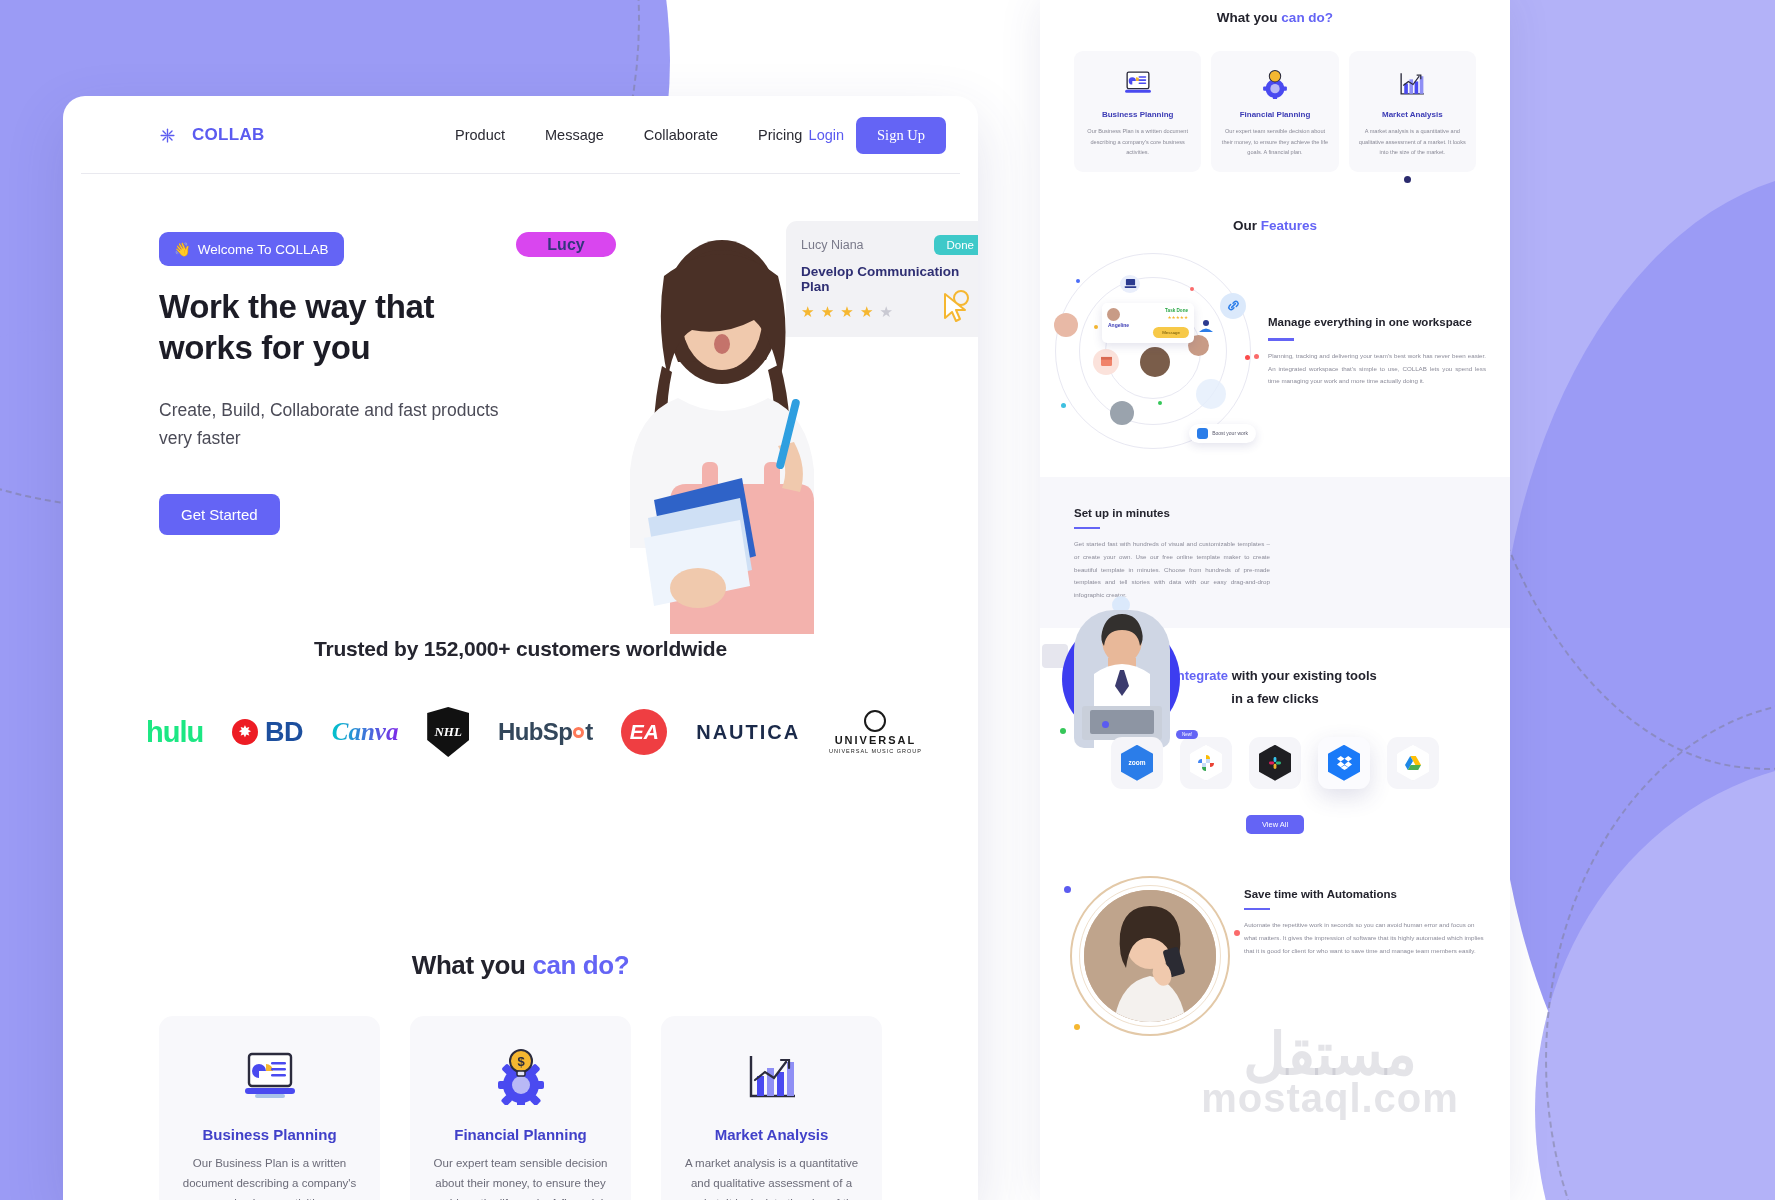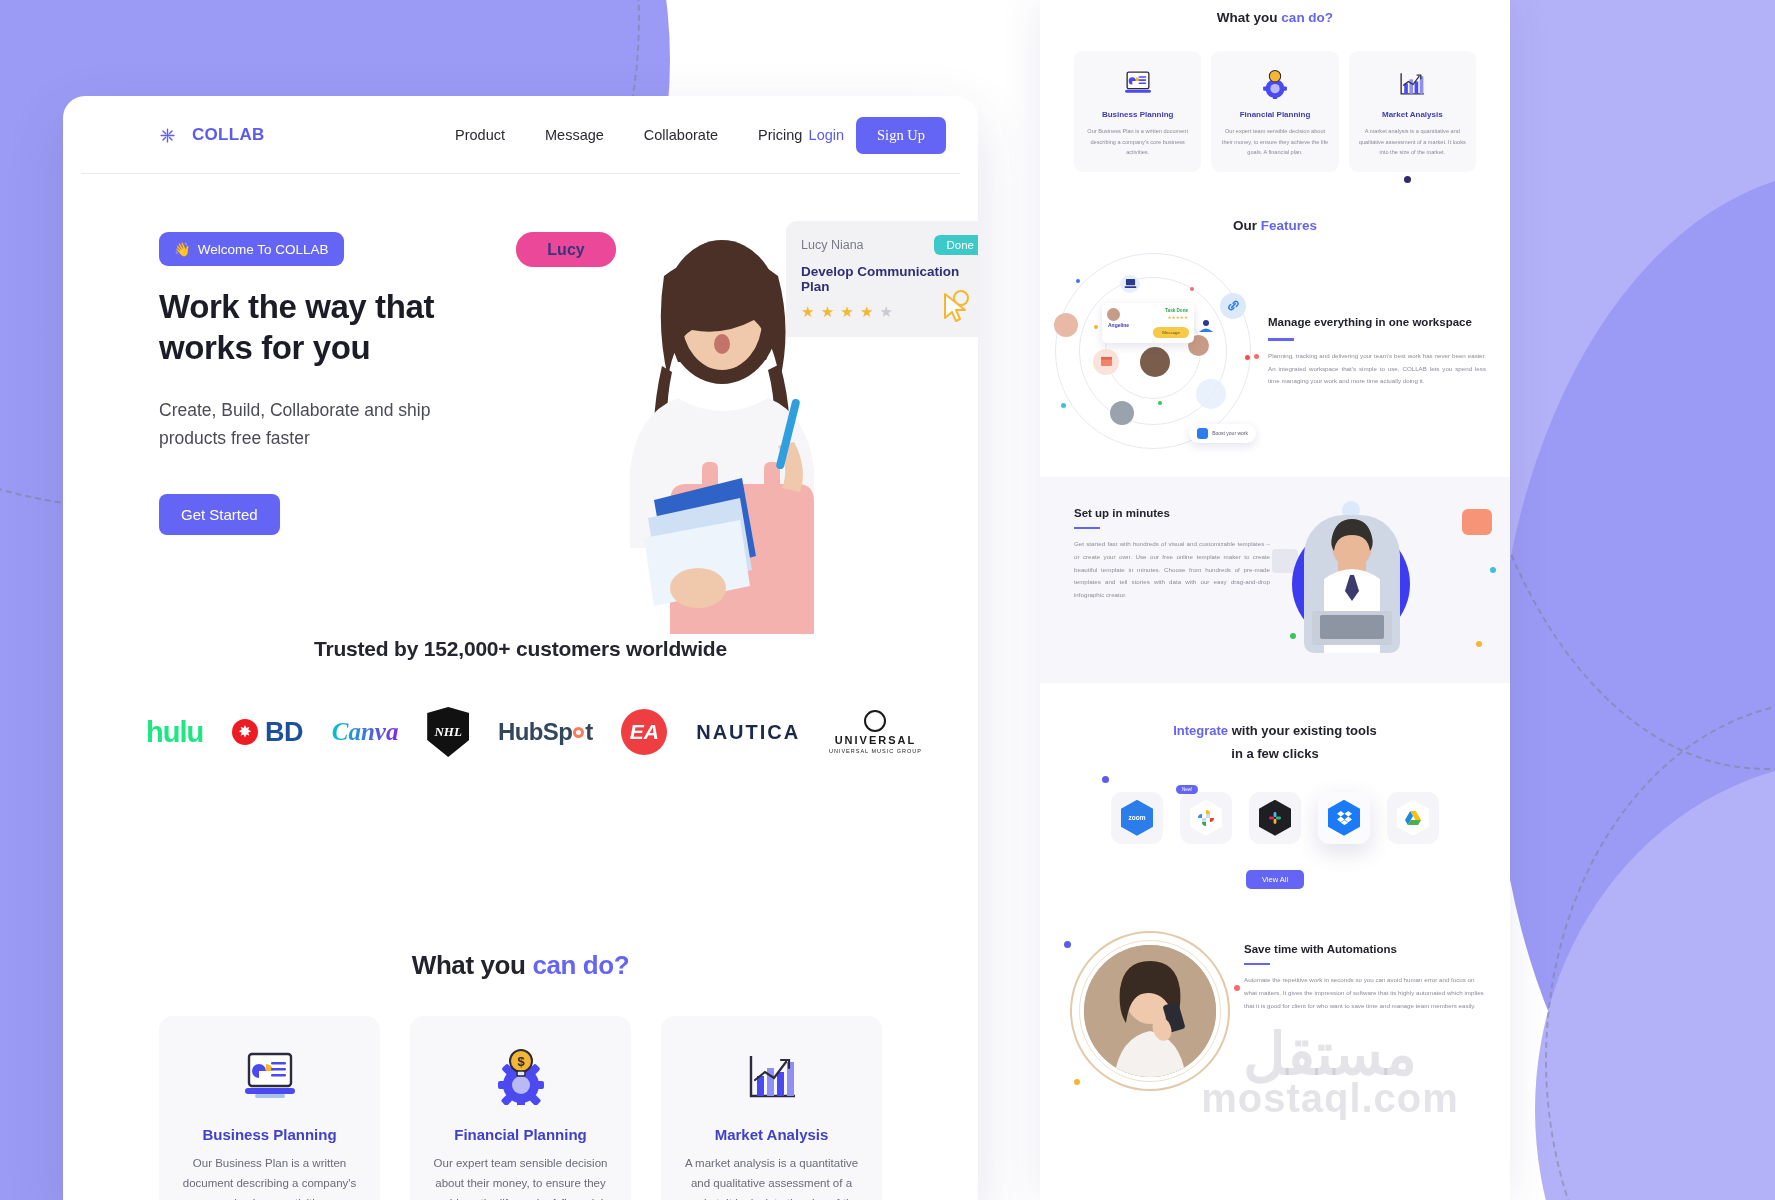--- a/index.html
+++ b/index.html
@@ -63,22 +63,22 @@
              font-size:33px; line-height:1.25; font-weight:700; color:#1c1c26;
              letter-spacing:-.4px; }
   .hero-sub { position:absolute; left:96px; top:222px; width:340px;
               font-size:17.5px; line-height:1.6; color:#4b4b57; }
   .get-started { position:absolute; left:96px; top:320px; background:#6464f5;
                  color:#fff; border:none; border-radius:8px; padding:12px 22px;
                  font-size:15px; font-family:inherit; cursor:pointer; }
 
   
   .hero-art { position:absolute; left:440px; top:20px; width:460px; height:440px; }
-  .chip-lucy { position:absolute; left:13px; top:38px; width:100px; height:35px;
-               background:#ec4899; border-radius:17px; display:flex; align-items:center;
+  .chip-lucy { position:absolute; left:13px; top:38px; width:100px; height:25px;
+               background:#d946ef; border-radius:17px; display:flex; align-items:center;
                justify-content:center; color:#35357d; font-size:16px; font-weight:600; }
   .person { position:absolute; left:95px; top:22px; width:245px; height:418px; }
   .task-card { position:absolute; left:283px; top:27px; width:216px;
                background:#f2f2f5; border-radius:11px 11px 11px 0; padding:14px 15px 16px; }
   .task-top { display:flex; align-items:center; justify-content:space-between; }
   .task-user { color:#7a7a8a; font-size:12.5px; }
   .task-done { background:#3ec9c9; color:#fff; font-size:11.5px; border-radius:6px;
                padding:4px 13px; }
   .task-title { margin-top:9px; color:#2f2f73; font-size:13.5px; font-weight:700; }
   .stars { margin-top:9px; font-size:15px; letter-spacing:1px; color:#f5b731; }
@@ -174,21 +174,21 @@
   .feat-txt { flex:1; padding-left:4px; }
   .feat-t { font-size:11.5px; font-weight:700; color:#23232d; line-height:1.45; }
   .rule { width:26px; height:2.5px; background:#6464f5; margin:8px 0 9px; }
   .feat-d { font-size:6.2px; line-height:2.05; color:#8b8b99; text-align:justify;
             position:relative; }
   .feat-bullet { position:absolute; left:-14px; top:4px; width:5px; height:5px;
                  border-radius:50%; background:#fb6b6b; }
 
   
   .setup { margin-top:26px; background:#f7f7fb; padding:30px 0 26px;
-           display:flex; align-items:flex-start; position:relative; }
+           display:flex; align-items:flex-start; position:relative;flex-direction:column; }
   .setup-txt { width:230px; padding-left:34px; }
   .setup-t { font-size:11.5px; font-weight:700; color:#23232d; }
   .setup-d { font-size:6.2px; line-height:2.05; color:#8b8b99; text-align:justify; }
   .setup-art { position:relative; flex:1; height:150px; }
   .man-circle { position:absolute; left:22px; top:18px; width:118px; height:118px;
                 border-radius:50%; background:#3d3df0; }
   .man-body { position:absolute; left:34px; top:8px; width:96px; height:138px;
               background:#cfd6e4; border-radius:40px 40px 10px 10px; }
   .orange-card { position:absolute; right:18px; top:2px; width:30px; height:26px;
                  background:#f79477; border-radius:6px; }
@@ -280,21 +280,21 @@
         <button class="signup-btn">Sign Up</button>
       </div>
     </div>
 
     <div class="hero">
       <div class="badge">
         <span>👋</span>
         <span>Welcome To COLLAB</span>
       </div>
       <h1 class="hero-h1">Work the way that works for you</h1>
-      <p class="hero-sub">Create, Build, Collaborate and ship products free faster</p>
+      <p class="hero-sub">Create, Build, Collaborate and fast products very faster</p>
       <button class="get-started">Get Started</button>
 
       <div class="hero-art">
         <div class="chip-lucy">Lucy</div>
 
         <svg class="person" viewBox="0 0 245 418">
           <ellipse cx="124" cy="96" rx="58" ry="72" fill="#4a3026"></ellipse>
           <path d="M70 96c0-38 24-62 54-62s54 24 54 62c0 16-4 34-10 48l-88 2c-6-14-10-34-10-50z" fill="#4a3026"></path>
           <ellipse cx="124" cy="104" rx="40" ry="50" fill="#f0c9ad"></ellipse>
           <ellipse cx="110" cy="100" rx="4.5" ry="5" fill="#4a3a33"></ellipse>

